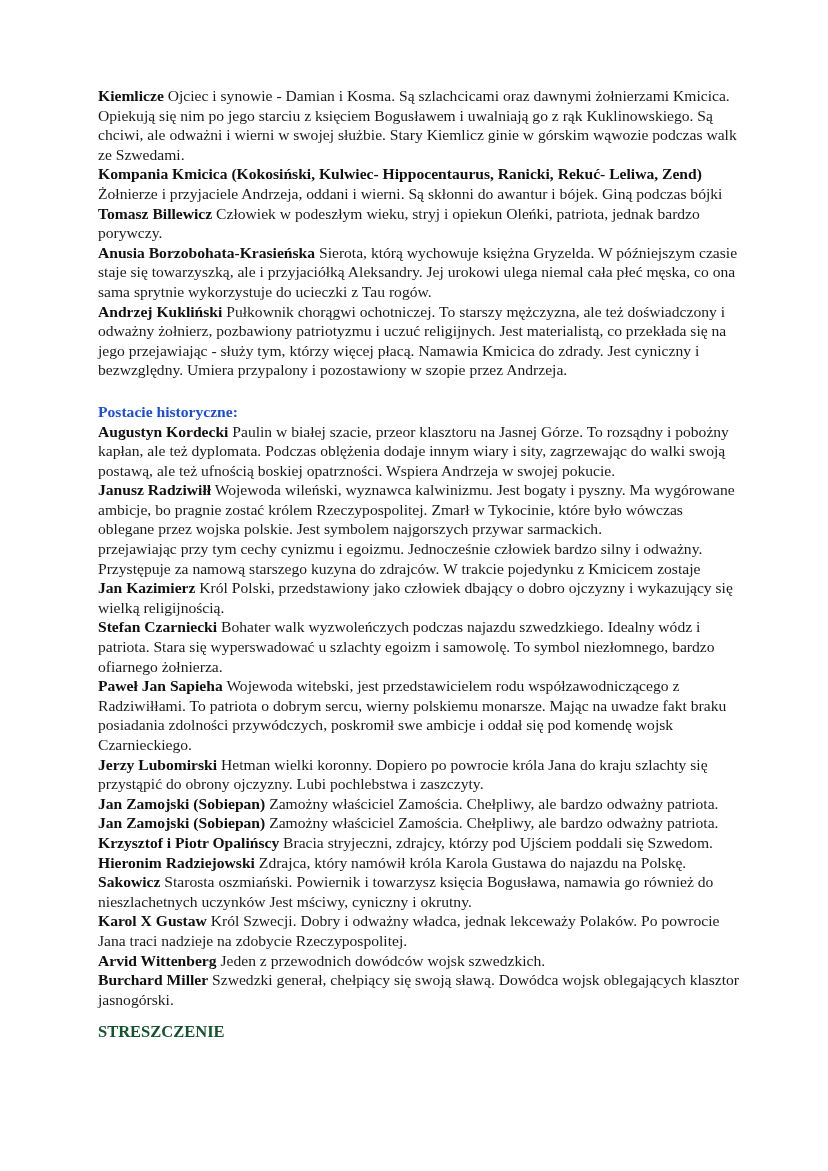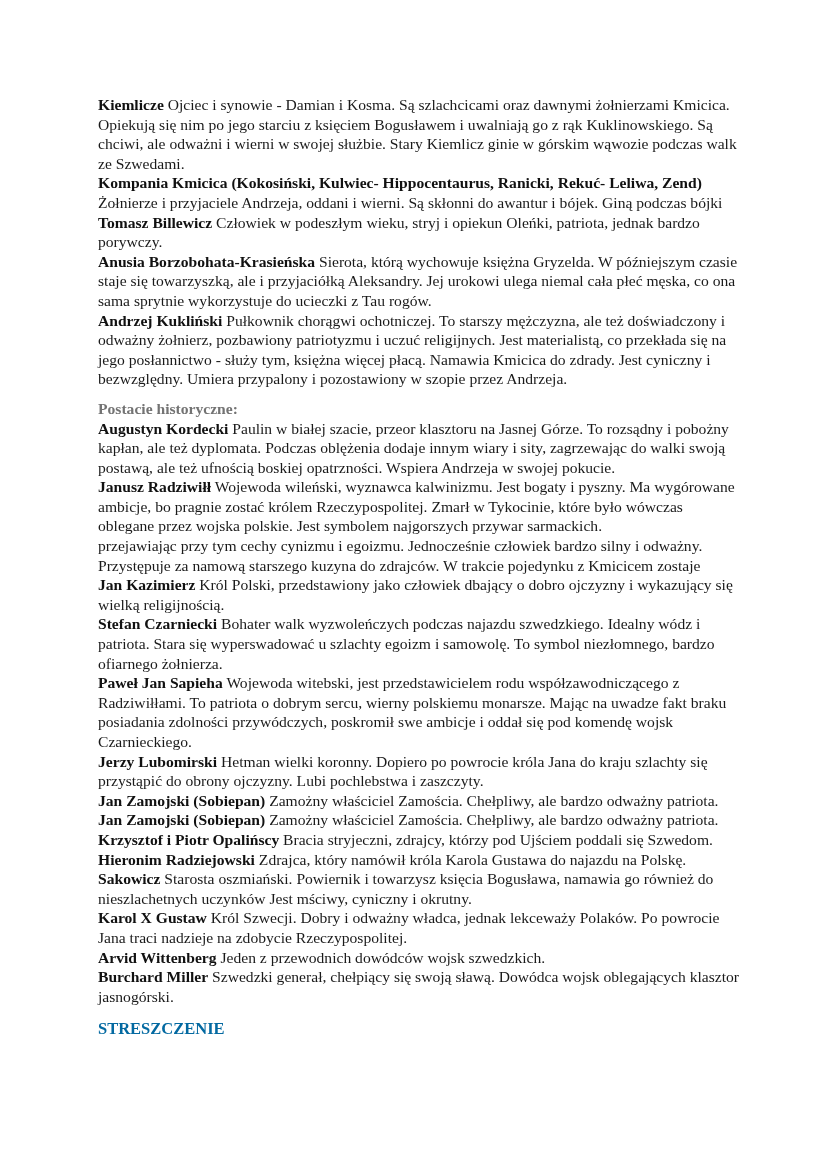--- a/index.html
+++ b/index.html
@@ -9,49 +9,49 @@
     }
     body {
       width: 828px;
       height: 1171px;
       position: relative;
       overflow: hidden;
     }
     .page {
       position: absolute;
       left: 98px;
-      top: 95px;
+      top: 86px;
       width: 640px;
       font-family: "Liberation Serif", serif;
       font-size: 15.6px;
       line-height: 19.6px;
       color: #1a1a1a;
     }
     .entry {
       margin: 0;
       padding: 0;
     }
     .entry .name {
       font-weight: bold;
       color: #111111;
     }
     .line {
       display: block;
       white-space: nowrap;
     }
     .section-heading {
       font-weight: bold;
-      margin-top: 10px;
-      color: #737373;
+      margin-top: 22px;
+      color: #1d4ed8;
     }
     .summary-heading {
       font-weight: bold;
       font-size: 16.5px;
       margin-top: 13px;
-      color: #0369a1;
+      color: #14532d;
     }
   </style>
 </head>
 <body>
 
 <div class="page">
   <div id="fictional-section">
       <div class="entry">
         <span class="line"><span class="name">Kiemlicze</span> <span>Ojciec i synowie - Damian i Kosma. Są szlachcicami oraz dawnymi żołnierzami Kmicica.</span></span>
         <span class="line">Opiekują się nim po jego starciu z księciem Bogusławem i uwalniają go z rąk Kuklinowskiego. Są</span>
@@ -67,21 +67,21 @@
         <span class="line">porywczy.</span>
       </div>
       <div class="entry">
         <span class="line"><span class="name">Anusia Borzobohata-Krasieńska</span> <span>Sierota, którą wychowuje księżna Gryzelda. W późniejszym czasie</span></span>
         <span class="line">staje się towarzyszką, ale i przyjaciółką Aleksandry. Jej urokowi ulega niemal cała płeć męska, co ona</span>
         <span class="line">sama sprytnie wykorzystuje do ucieczki z Tau rogów.</span>
       </div>
       <div class="entry">
         <span class="line"><span class="name">Andrzej Kukliński</span> <span>Pułkownik chorągwi ochotniczej. To starszy mężczyzna, ale też doświadczony i</span></span>
         <span class="line">odważny żołnierz, pozbawiony patriotyzmu i uczuć religijnych. Jest materialistą, co przekłada się na</span>
-        <span class="line">jego posłannictwo - służy tym, księżna więcej płacą. Namawia Kmicica do zdrady. Jest cyniczny i</span>
+        <span class="line">jego przejawiając - służy tym, którzy więcej płacą. Namawia Kmicica do zdrady. Jest cyniczny i</span>
         <span class="line">bezwzględny. Umiera przypalony i pozostawiony w szopie przez Andrzeja.</span>
       </div>
     </div>
   <div class="section-heading">Postacie historyczne:</div>
   <div id="historical-section">
       <div class="entry">
         <span class="line"><span class="name">Augustyn Kordecki</span> <span>Paulin w białej szacie, przeor klasztoru na Jasnej Górze. To rozsądny i pobożny</span></span>
         <span class="line">kapłan, ale też dyplomata. Podczas oblężenia dodaje innym wiary i sity, zagrzewając do walki swoją</span>
         <span class="line">postawą, ale też ufnością boskiej opatrzności. Wspiera Andrzeja w swojej pokucie.</span>
       </div>

